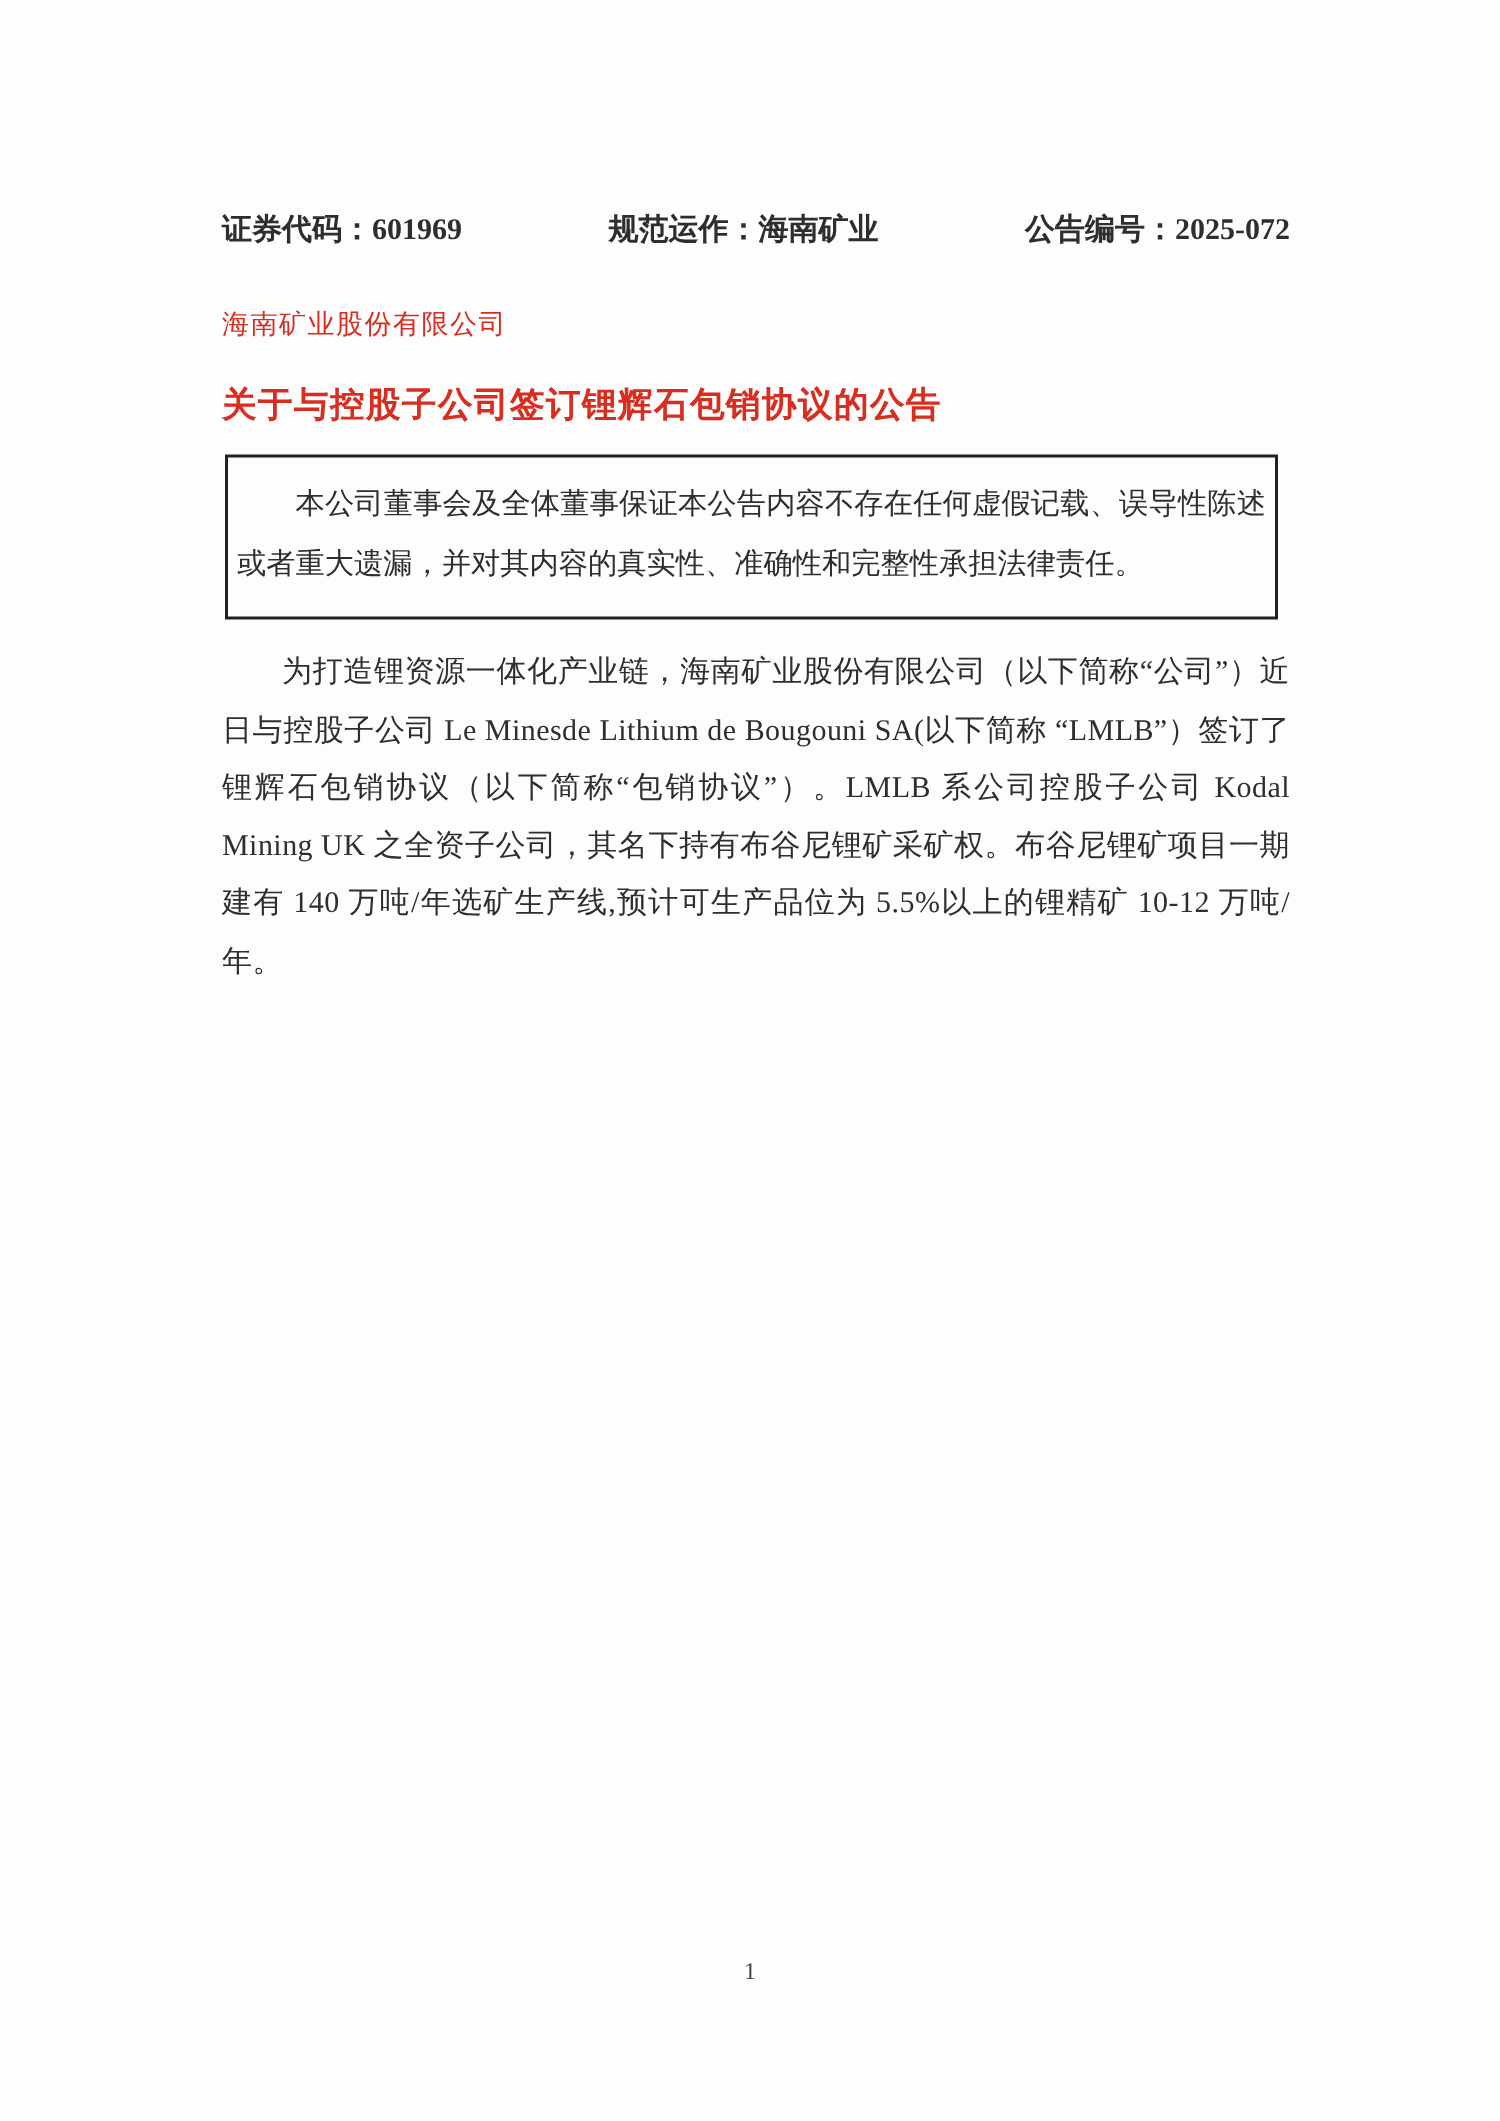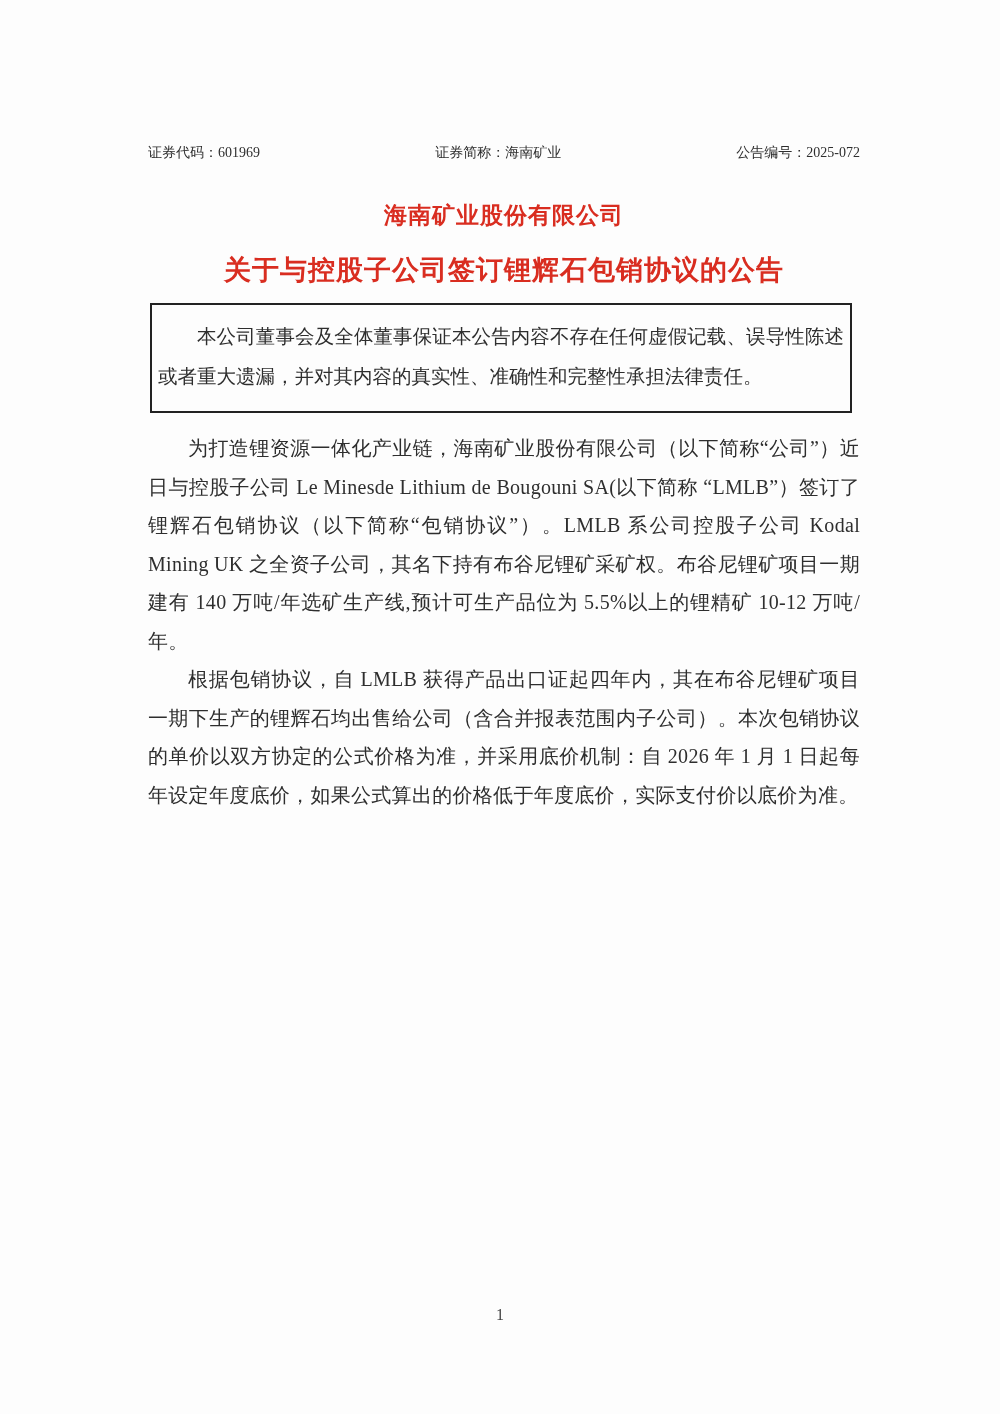--- a/index.html
+++ b/index.html
@@ -16,37 +16,37 @@
     box-sizing: border-box;
     padding: 143px 140px 0 148px;
     font-family: "Liberation Serif", "DejaVu Serif", serif;
     color: var(--text, #2e2e2e);
     overflow: hidden;
   }
   .header-row {
     display: flex;
     justify-content: space-between;
     align-items: baseline;
-    font-size: 14px;
+    font-size: 20px;
     line-height: 20px;
     white-space: nowrap;
+    font-weight: bold;
   }
   .title {
     margin: 38px 0 0 0;
-    text-align: center;
-    font-size: 23px;
+    text-align: left;
+    font-size: 18px;
     line-height: 30px;
-    font-weight: bold;
+    font-weight: normal;
     color: var(--accent, #d92d20);
     letter-spacing: 1px;
   }
   .subtitle {
     margin: 24px 0 0 0;
-    text-align: center;
-    font-size: 27px;
+    font-size: 23px;
     line-height: 30px;
     font-weight: bold;
     color: var(--accent, #d92d20);
     letter-spacing: 1px;
   }
   .disclaimer-box {
     margin-top: 18px;
     margin-left: 2px;
     width: 702px;
     box-sizing: border-box;
@@ -81,32 +81,31 @@
     color: #444444;
   }
 </style>
 </head>
 <body>
 
 <div class="page">
 
   <div class="header-row">
     <span>证券代码：601969</span>
-    <span>证券简称：海南矿业</span>
+    <span>规范运作：海南矿业</span>
     <span>公告编号：2025-072</span>
   </div>
 
   <h1 class="title">海南矿业股份有限公司</h1>
 
   <h2 class="subtitle">关于与控股子公司签订锂辉石包销协议的公告</h2>
 
   <div class="disclaimer-box">
     <p>本公司董事会及全体董事保证本公告内容不存在任何虚假记载、误导性陈述或者重大遗漏，并对其内容的真实性、准确性和完整性承担法律责任。</p>
   </div>
 
   <div class="body-text">
     <p>为打造锂资源一体化产业链，海南矿业股份有限公司（以下简称“公司”）近日与控股子公司 Le Minesde Lithium de Bougouni SA(以下简称 “LMLB”）签订了锂辉石包销协议（以下简称“包销协议”）。LMLB 系公司控股子公司 Kodal Mining UK 之全资子公司，其名下持有布谷尼锂矿采矿权。布谷尼锂矿项目一期建有 140 万吨/年选矿生产线,预计可生产品位为 5.5%以上的锂精矿 10-12 万吨/年。</p>
-    <p>根据包销协议，自 LMLB 获得产品出口证起四年内，其在布谷尼锂矿项目一期下生产的锂辉石均出售给公司（含合并报表范围内子公司）。本次包销协议的单价以双方协定的公式价格为准，并采用底价机制：自 2026 年 1 月 1 日起每年设定年度底价，如果公式算出的价格低于年度底价，实际支付价以底价为准。</p>
   </div>
 
   <div class="page-footer">1</div>
 
 </div>
 
 </body></html>

